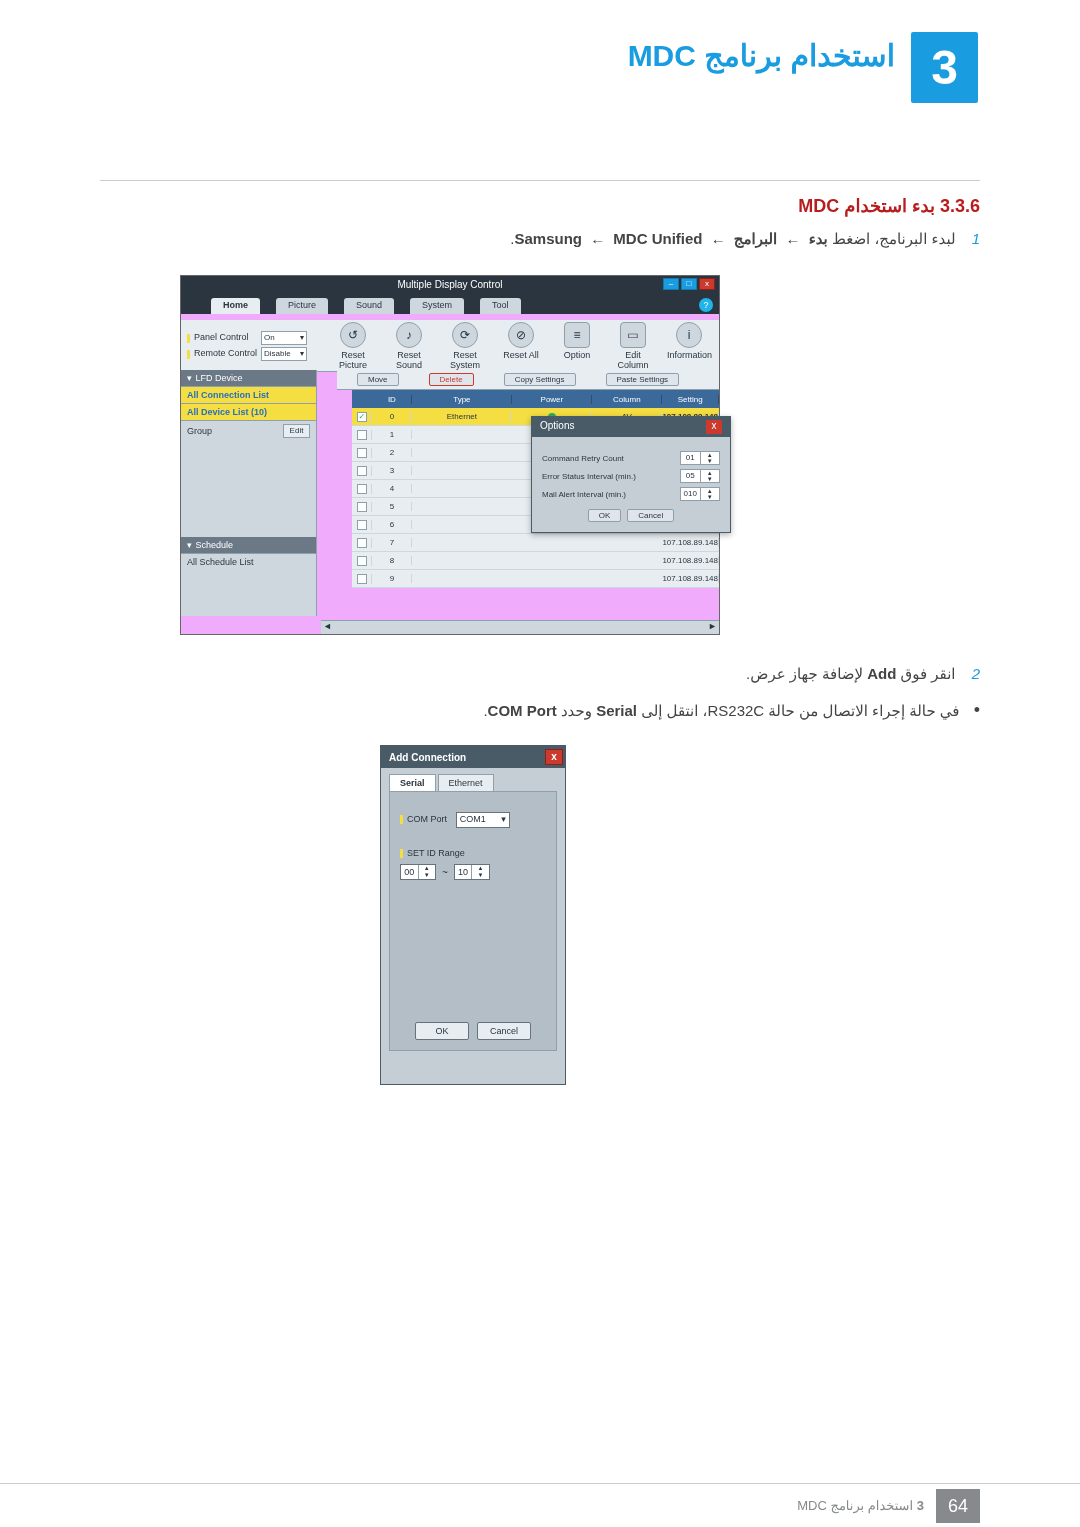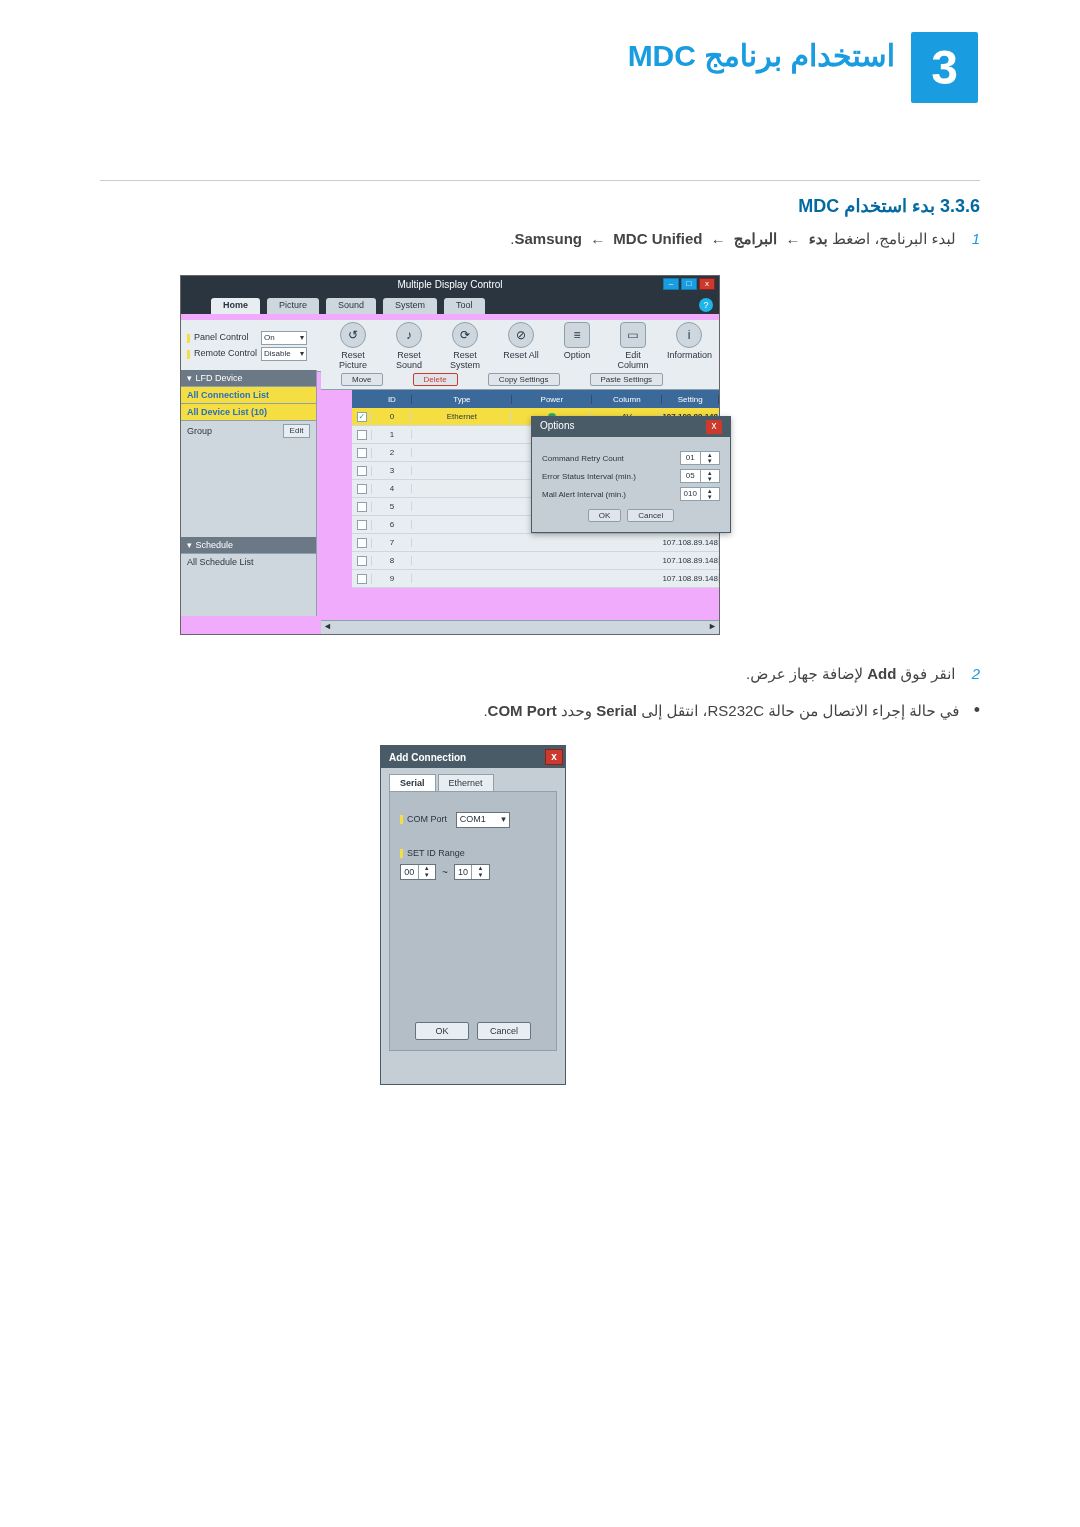--- a/index.html
+++ b/index.html
@@ -23,41 +23,41 @@
   }
   .chapter-title {
     position: absolute; top: 38px; right: 185px;
     color: #1a9de0; font-size: 30px; font-weight: bold;
     direction: rtl;
   }
   .hr { position: absolute; top: 180px; left: 100px; right: 100px; height: 1px; background: #ccc; }
 
   .section-title {
     position: absolute; top: 195px; right: 100px;
-    color: #0369a1; font-weight: bold; font-size: 18px; direction: rtl;
+    color: #b91c1c; font-weight: bold; font-size: 18px; direction: rtl;
   }
   .step1 {
     position: absolute; top: 230px; right: 100px; direction: rtl;
     color: #444; font-size: 15px;
   }
   .step1 .num { color: #1a9de0; font-style: italic; margin-left: 12px; }
   .step1 b { font-weight: bold; }
   .arr { margin: 0 4px; }
 
   
   .shot1 {
     position: absolute; top: 275px; left: 180px; width: 540px; height: 360px;
     border: 1px solid #666; background: #f0abfc;
     font-size: 9px; color: #2a3540;
   }
   .s1-titlebar { height: 18px; background: #2a3540; color: #fff; font-size: 10px; text-align: center; line-height: 18px; position: relative; }
   .s1-winbtns { position: absolute; right: 4px; top: 2px; display: flex; gap: 2px; }
   .s1-winbtn { width: 16px; height: 12px; background: #1a9de0; border: 1px solid #117bb0; font-size: 8px; text-align: center; line-height: 10px; color: #fff; }
   .s1-winbtn.close { background: #cc3a2e; border-color: #8a2219; }
-  .s1-tabs { height: 20px; display: flex; gap: 7px; padding: 4px 30px 0 30px; background: #2a3540; }
+  .s1-tabs { height: 20px; display: flex; gap: 16px; padding: 4px 30px 0 30px; background: #2a3540; }
   .s1-tab { background: #cfd7de; padding: 2px 12px; border-radius: 3px 3px 0 0; font-size: 9px; }
   .s1-tab.active { background: #e8edf1; font-weight: bold; }
   .s1-help { position: absolute; right: 6px; top: 22px; width: 14px; height: 14px; border-radius: 50%; background: #1fb5e8; color: #fff; text-align: center; line-height: 14px; font-size: 9px; }
   .s1-toolbar { height: 52px; background: #e8edf1; display: flex; align-items: center; border-bottom: 1px solid #8fa0ad; margin-top: 6px; }
   .s1-leftctrl { width: 140px; padding-left: 6px; }
   .s1-leftctrl .row { display: flex; align-items: center; margin: 2px 0; }
   .s1-leftctrl .lbl { width: 74px; }
   .s1-sel { height: 14px; width: 46px; background: #fff; border: 1px solid #8fa0ad; font-size: 8px; padding: 0 2px; display: inline-flex; justify-content: space-between; align-items: center; }
   .s1-icons { display: flex; gap: 12px; padding-left: 10px; }
   .s1-icon { width: 44px; text-align: center; }
@@ -65,21 +65,21 @@
   .s1-icon.square .ico { border-radius: 4px; }
 
   .s1-body { display: flex; height: 246px; }
   .s1-side { width: 140px; background: #cfd7de; border-right: 1px solid #8fa0ad; }
   .s1-sidebar-hdr { background: #6b7886; color: #fff; padding: 3px 6px; font-size: 9px; border-bottom: 1px solid #8fa0ad; display: flex; align-items: center; gap: 4px; }
   .s1-side .yellow { background: #f4de42; color: #2a6fbf; font-weight: bold; padding: 3px 6px; border-bottom: 1px solid #8fa0ad; }
   .s1-side .row { padding: 3px 6px; display: flex; justify-content: space-between; align-items: center; }
   .s1-side .btn { background: #e8edf1; border: 1px solid #8fa0ad; padding: 0 6px; font-size: 8px; height: 14px; line-height: 12px; }
 
   .s1-main { flex: 1; display: flex; flex-direction: column; padding-left: 35px; }
-  .s1-actionrow { height: 20px; display: flex; align-items: center; gap: 30px; padding-left: 20px; background: #e8edf1; border-bottom: 1px solid #8fa0ad; }
+  .s1-actionrow { height: 20px; display: flex; align-items: center; gap: 30px; padding-left: 20px; background: #e8edf1; border-bottom: 1px solid #8fa0ad; margin-left: 16px; }
   .s1-actbtn { background: #dfe5ea; border: 1px solid #8fa0ad; padding: 1px 10px; font-size: 8px; border-radius: 2px; }
   .s1-actbtn.del { border-color: #cc3a2e; color: #cc3a2e; }
 
   .s1-thead { height: 18px; display: flex; background: #3b6a9a; color: #fff; font-size: 8px; align-items: center; }
   .s1-th { text-align: center; border-right: 1px solid #2a4f72; }
   .c-chk { width: 20px; } .c-id { width: 40px; } .c-type { width: 100px; } .c-pow { width: 80px; } .c-in { width: 70px; } .c-set { flex: 1; }
 
   .s1-tr { height: 18px; display: flex; background: #e8edf1; border-bottom: 1px solid #cfd7de; align-items: center; font-size: 8px; }
   .s1-tr.sel { background: #f4de42; }
   .s1-td { text-align: center; border-right: 1px solid #cfd7de; }
@@ -470,13 +470,17 @@
             </span>
         </div>
       </div>
       <div class="okc">
         <div class="b">OK</div>
         <div class="b">Cancel</div>
       </div>
     </div>
   </div>
 
+  <div class="footer">
+    <span class="foottext"><b>3</b>&nbsp;<span>استخدام برنامج MDC</span></span>
+    <span class="pagenum">64</span>
+  </div>
 </div>
 
 </body></html>

